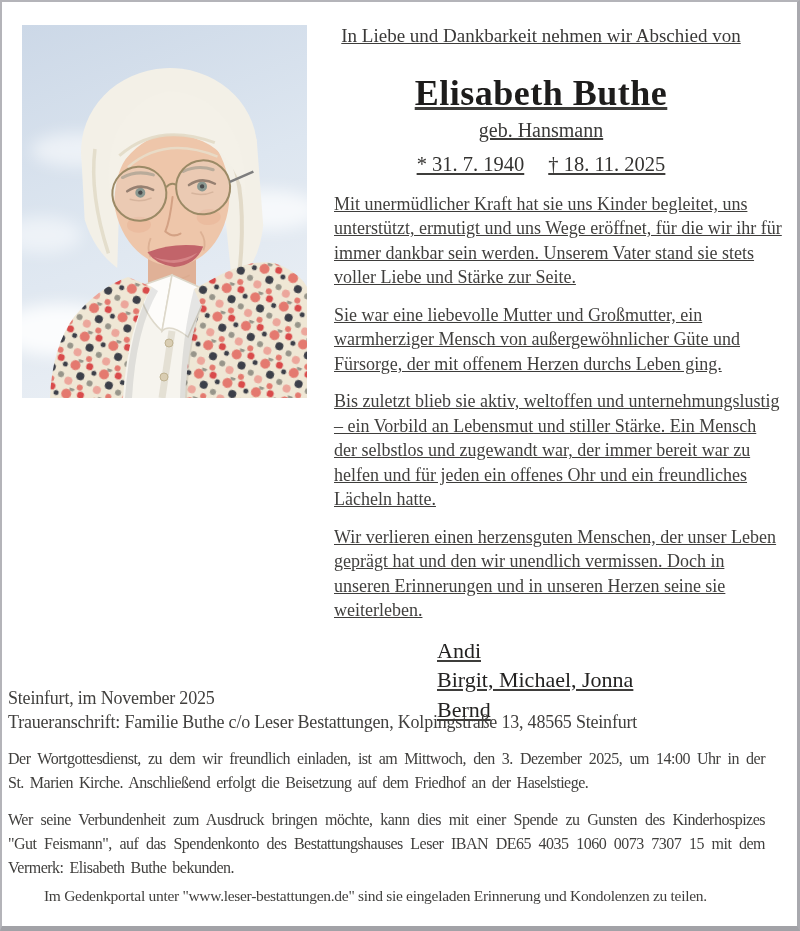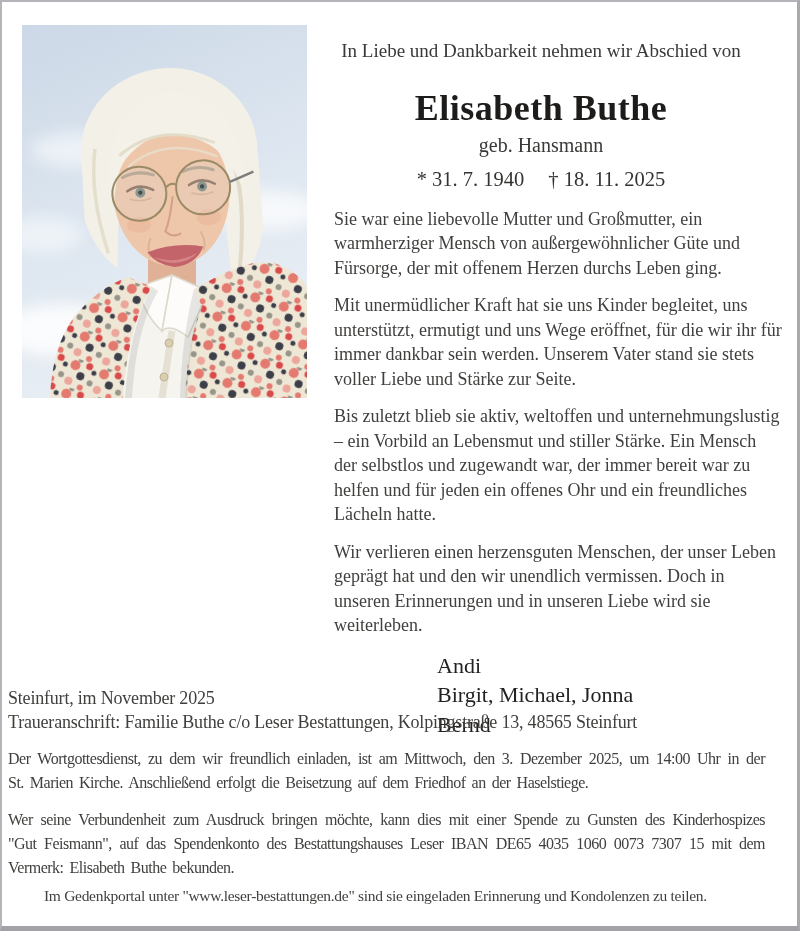--- a/index.html
+++ b/index.html
@@ -16,21 +16,21 @@
     font-family:"Liberation Serif", serif;
     color:#3e3d3b;
   }
   .photo-frame{
     position:absolute;left:20px;top:23px;
     width:285px;height:373px;
     overflow:hidden;
   }
   .photo-frame svg{display:block;}
   .content-col{
-    position:absolute;left:332px;top:36px;width:448px;
+    position:absolute;left:332px;top:21px;width:448px;text-decoration:underline;
   }
   .header-block{width:414px;text-align:center;}
   .intro{font-size:19px;line-height:1.1;padding-top:3px;color:#3a3938;}
   .deceased-name{
     margin:28px 0 8px 0;font-size:36px;font-weight:bold;line-height:1;
     color:#1d1c1b;letter-spacing:0.5px;
   }
   .maiden-name{font-size:20px;color:#3a3938;}
   .dates-row{
     margin-top:11px;display:flex;justify-content:center;gap:24px;
@@ -155,24 +155,24 @@
       <div class="intro">In Liebe und Dankbarkeit nehmen wir Abschied von</div>
       <h1 class="deceased-name">Elisabeth Buthe</h1>
       <div class="maiden-name">geb. Hansmann</div>
       <div class="dates-row">
         <span>* 31. 7. 1940</span>
         <span>† 18. 11. 2025</span>
       </div>
     </div>
 
     <div class="paragraphs">
+      <p>Mit unermüdlicher Kraft hat sie uns Kinder begleitet, uns unterstützt, ermutigt und uns Wege eröffnet, für die wir ihr für immer dankbar sein werden. Unserem Vater stand sie stets voller Liebe und Stärke zur Seite.</p>
       <p>Sie war eine liebevolle Mutter und Großmutter, ein warmherziger Mensch von außergewöhnlicher Güte und Fürsorge, der mit offenem Herzen durchs Leben ging.</p>
-      <p>Mit unermüdlicher Kraft hat sie uns Kinder begleitet, uns unterstützt, ermutigt und uns Wege eröffnet, für die wir ihr für immer dankbar sein werden. Unserem Vater stand sie stets voller Liebe und Stärke zur Seite.</p>
       <p>Bis zuletzt blieb sie aktiv, weltoffen und unternehmungslustig – ein Vorbild an Lebensmut und stiller Stärke. Ein Mensch der selbstlos und zugewandt war, der immer bereit war zu helfen und für jeden ein offenes Ohr und ein freundliches Lächeln hatte.</p>
-      <p>Wir verlieren einen herzensguten Menschen, der unser Leben geprägt hat und den wir unendlich vermissen. Doch in unseren Erinnerungen und in unseren Liebe wird sie weiterleben.</p>
+      <p>Wir verlieren einen herzensguten Menschen, der unser Leben geprägt hat und den wir unendlich vermissen. Doch in unseren Erinnerungen und in unseren Herzen seine sie weiterleben.</p>
     </div>
 
     <div class="mourners">
       <div>Andi</div>
       <div>Birgit, Michael, Jonna</div>
       <div>Bernd</div>
     </div>
   </div>
 
   <div class="footer-block">

